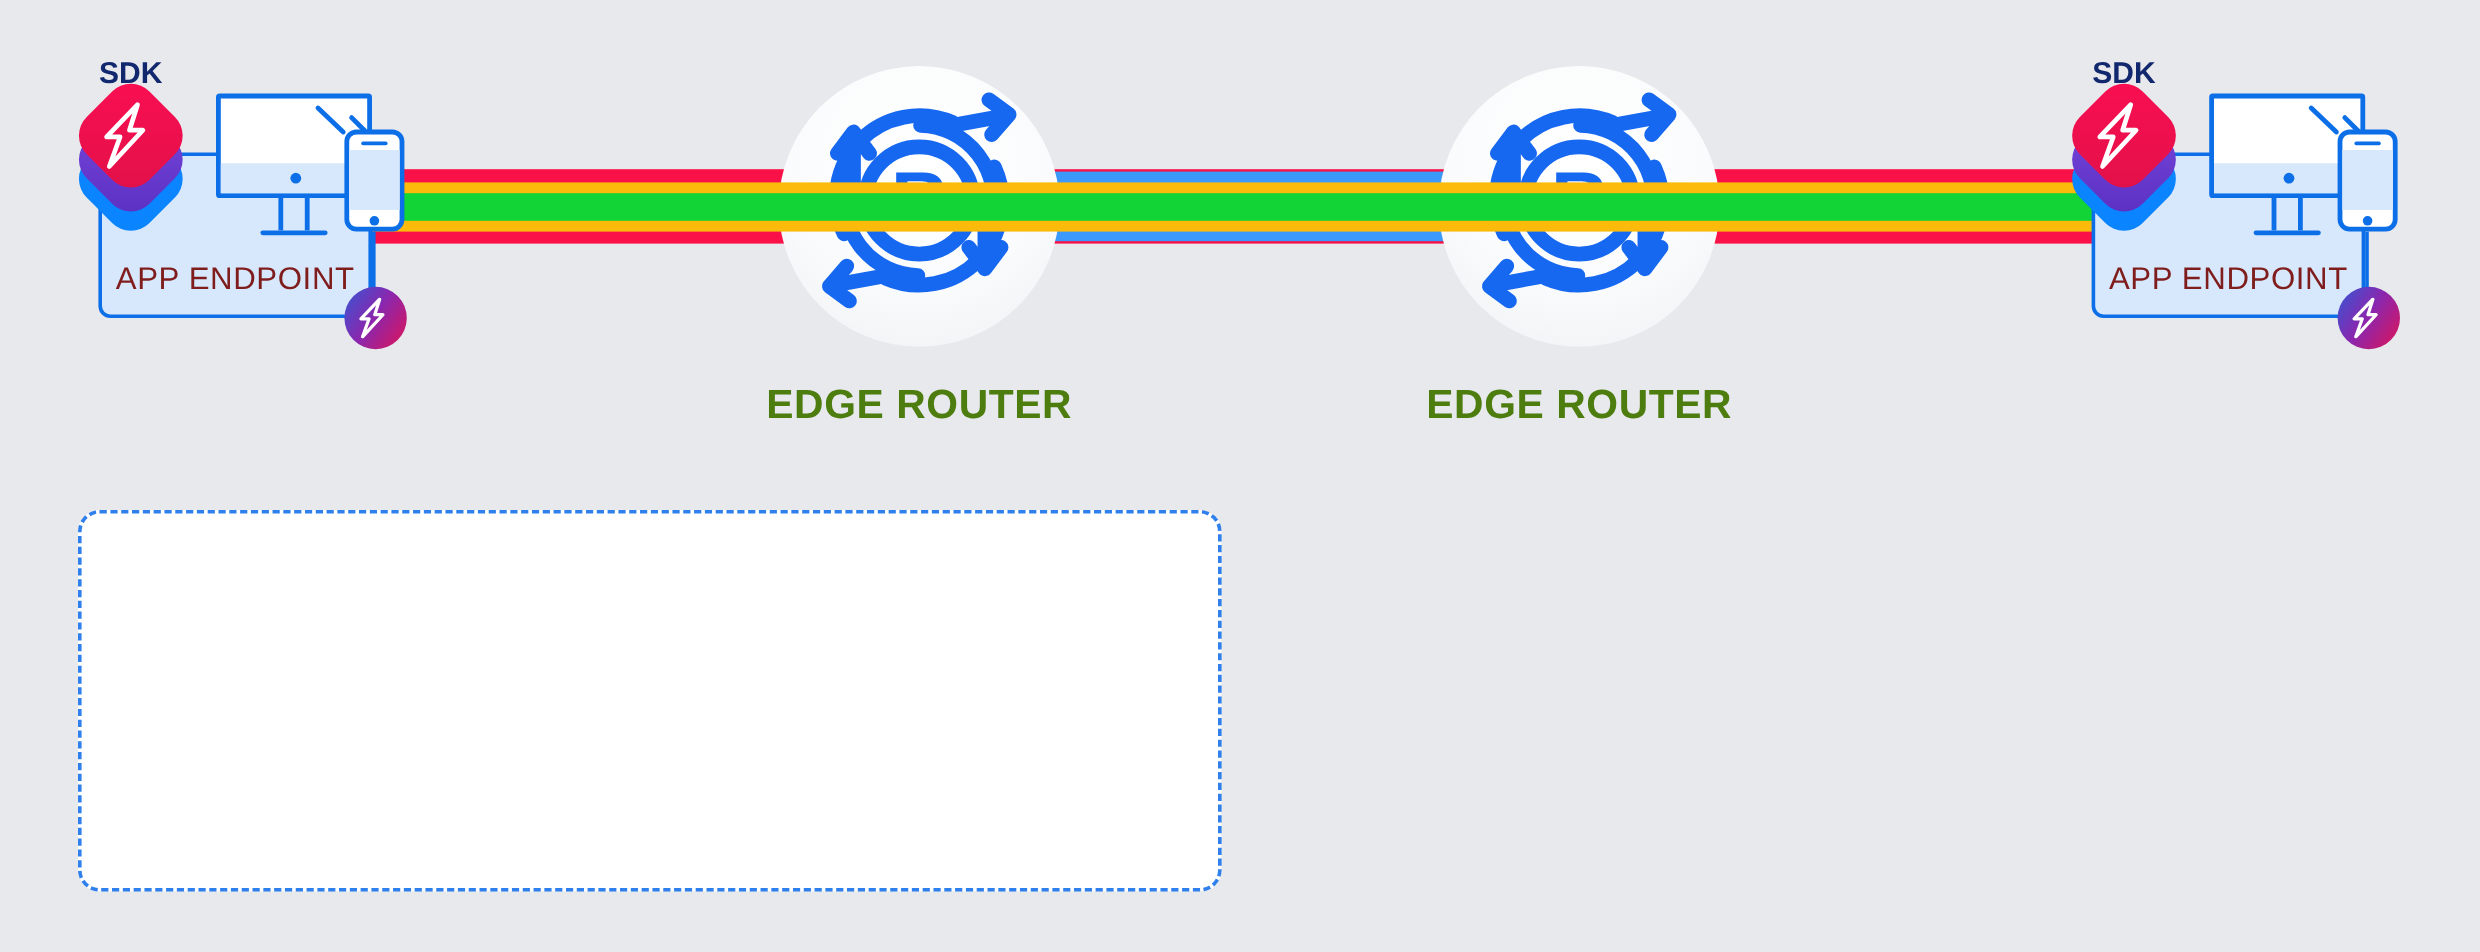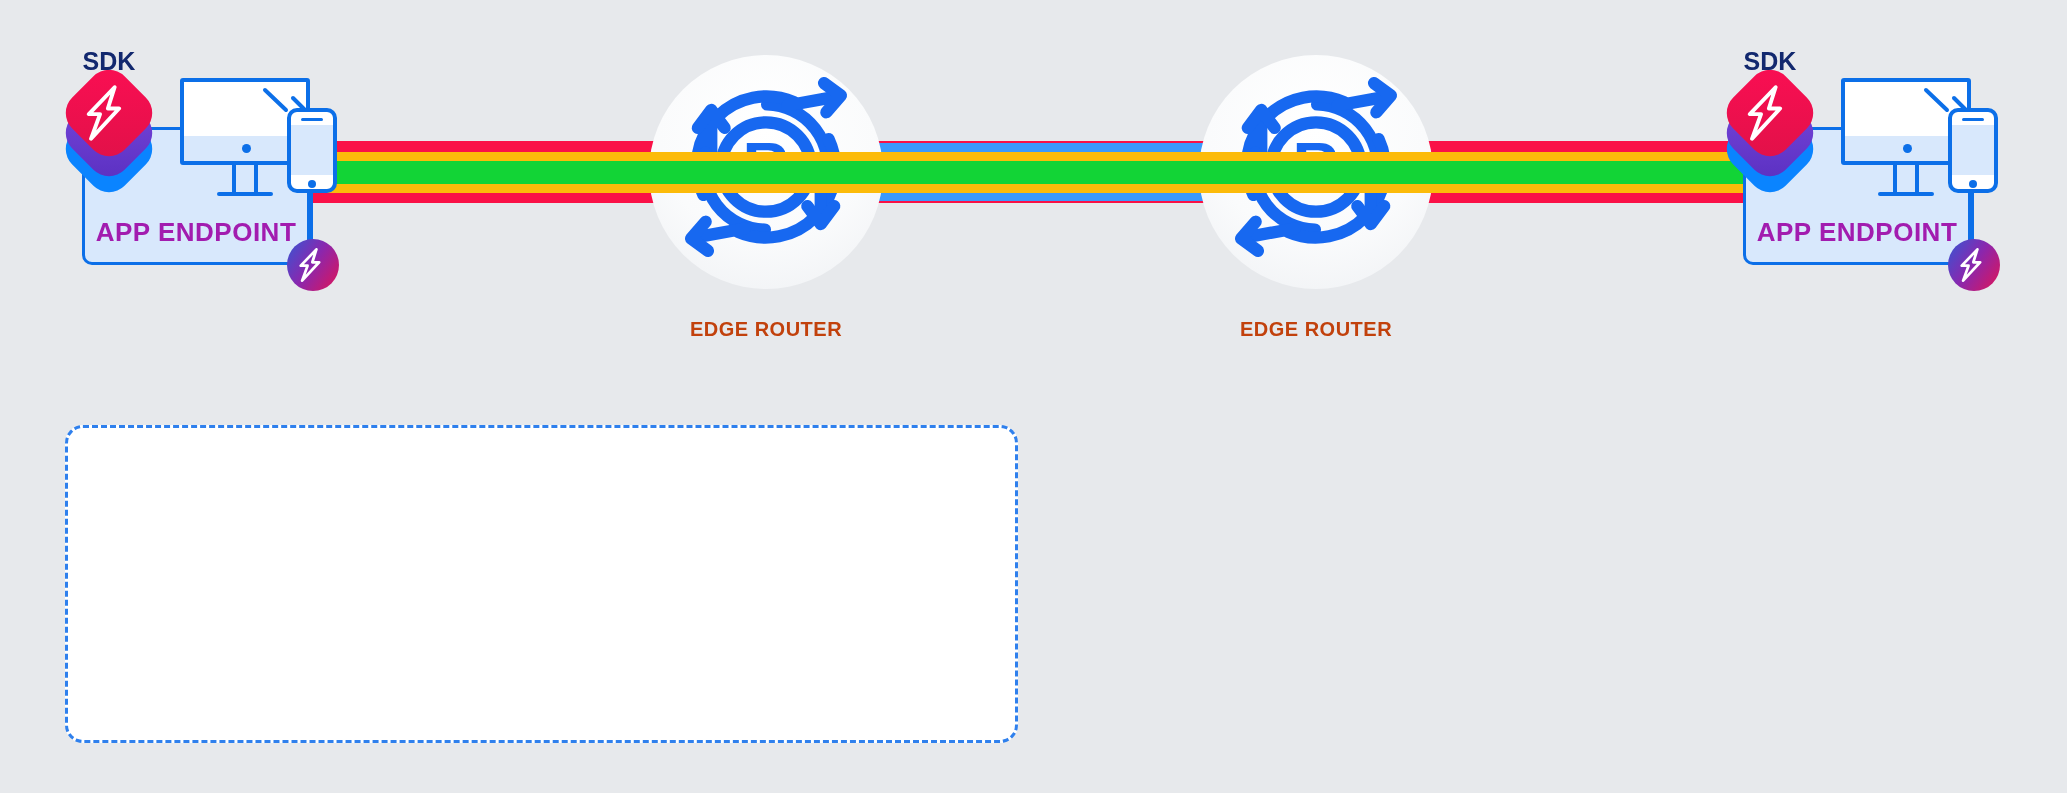--- a/index.html
+++ b/index.html
@@ -14,33 +14,33 @@
   .band-data{top:161px;height:23px;z-index:6;}
 
   
   .router-circle{position:absolute;top:55px;width:234px;height:234px;border-radius:50%;
         background:radial-gradient(circle at 50% 32%,#ffffff 0%,#fafbfc 55%,#eef0f3 100%);
         z-index:3;}
   .router-circle.left{left:649px;}
   .router-circle.right{left:1199px;}
   .router-icon{position:absolute;left:22px;top:17px;}
   .router-label{position:absolute;top:318px;width:300px;text-align:center;z-index:7;
-        color:#c2410c;font-size:20px;font-weight:600;letter-spacing:.5px;}
+        color:#4d7c0f;font-size:34px;font-weight:600;letter-spacing:.5px;}
   .router-label.left{left:616px;}
   .router-label.right{left:1166px;}
 
   
   .endpoint-group{position:absolute;top:35px;width:300px;height:270px;z-index:7;}
   .endpoint-group.left{left:50px;}
   .endpoint-group.right{left:1711px;}
 
   .app-box{position:absolute;left:32px;top:92px;width:228px;height:138px;background:#d8e8fc;
         border:3px solid #0c6fe8;border-radius:10px;box-sizing:border-box;}
   .app-box-label{position:absolute;left:32px;top:182px;width:228px;text-align:center;
-        color:#a21caf;font-size:26px;font-weight:700;letter-spacing:.5px;}
+        color:#7f1d1d;font-size:26px;font-weight:400;letter-spacing:.5px;}
 
   .sdk-label{position:absolute;left:0;top:12px;width:118px;text-align:center;
         color:#12286e;font-size:25px;font-weight:600;}
   .sdk-stack{position:absolute;left:0;top:0;}
   .sdk-layer{position:absolute;width:74px;height:74px;border-radius:22px;transform:rotate(45deg);}
   .sdk-layer.l1{left:22px;top:77px;background:#0a84ff;}
   .sdk-layer.l2{left:22px;top:61px;background:linear-gradient(135deg,#7a4ae0,#5a2fc0);}
   .sdk-layer.l3{left:22px;top:41px;background:linear-gradient(135deg,#fb0e53,#e01148);}
   .sdk-bolt{position:absolute;left:31px;top:50px;}
 

